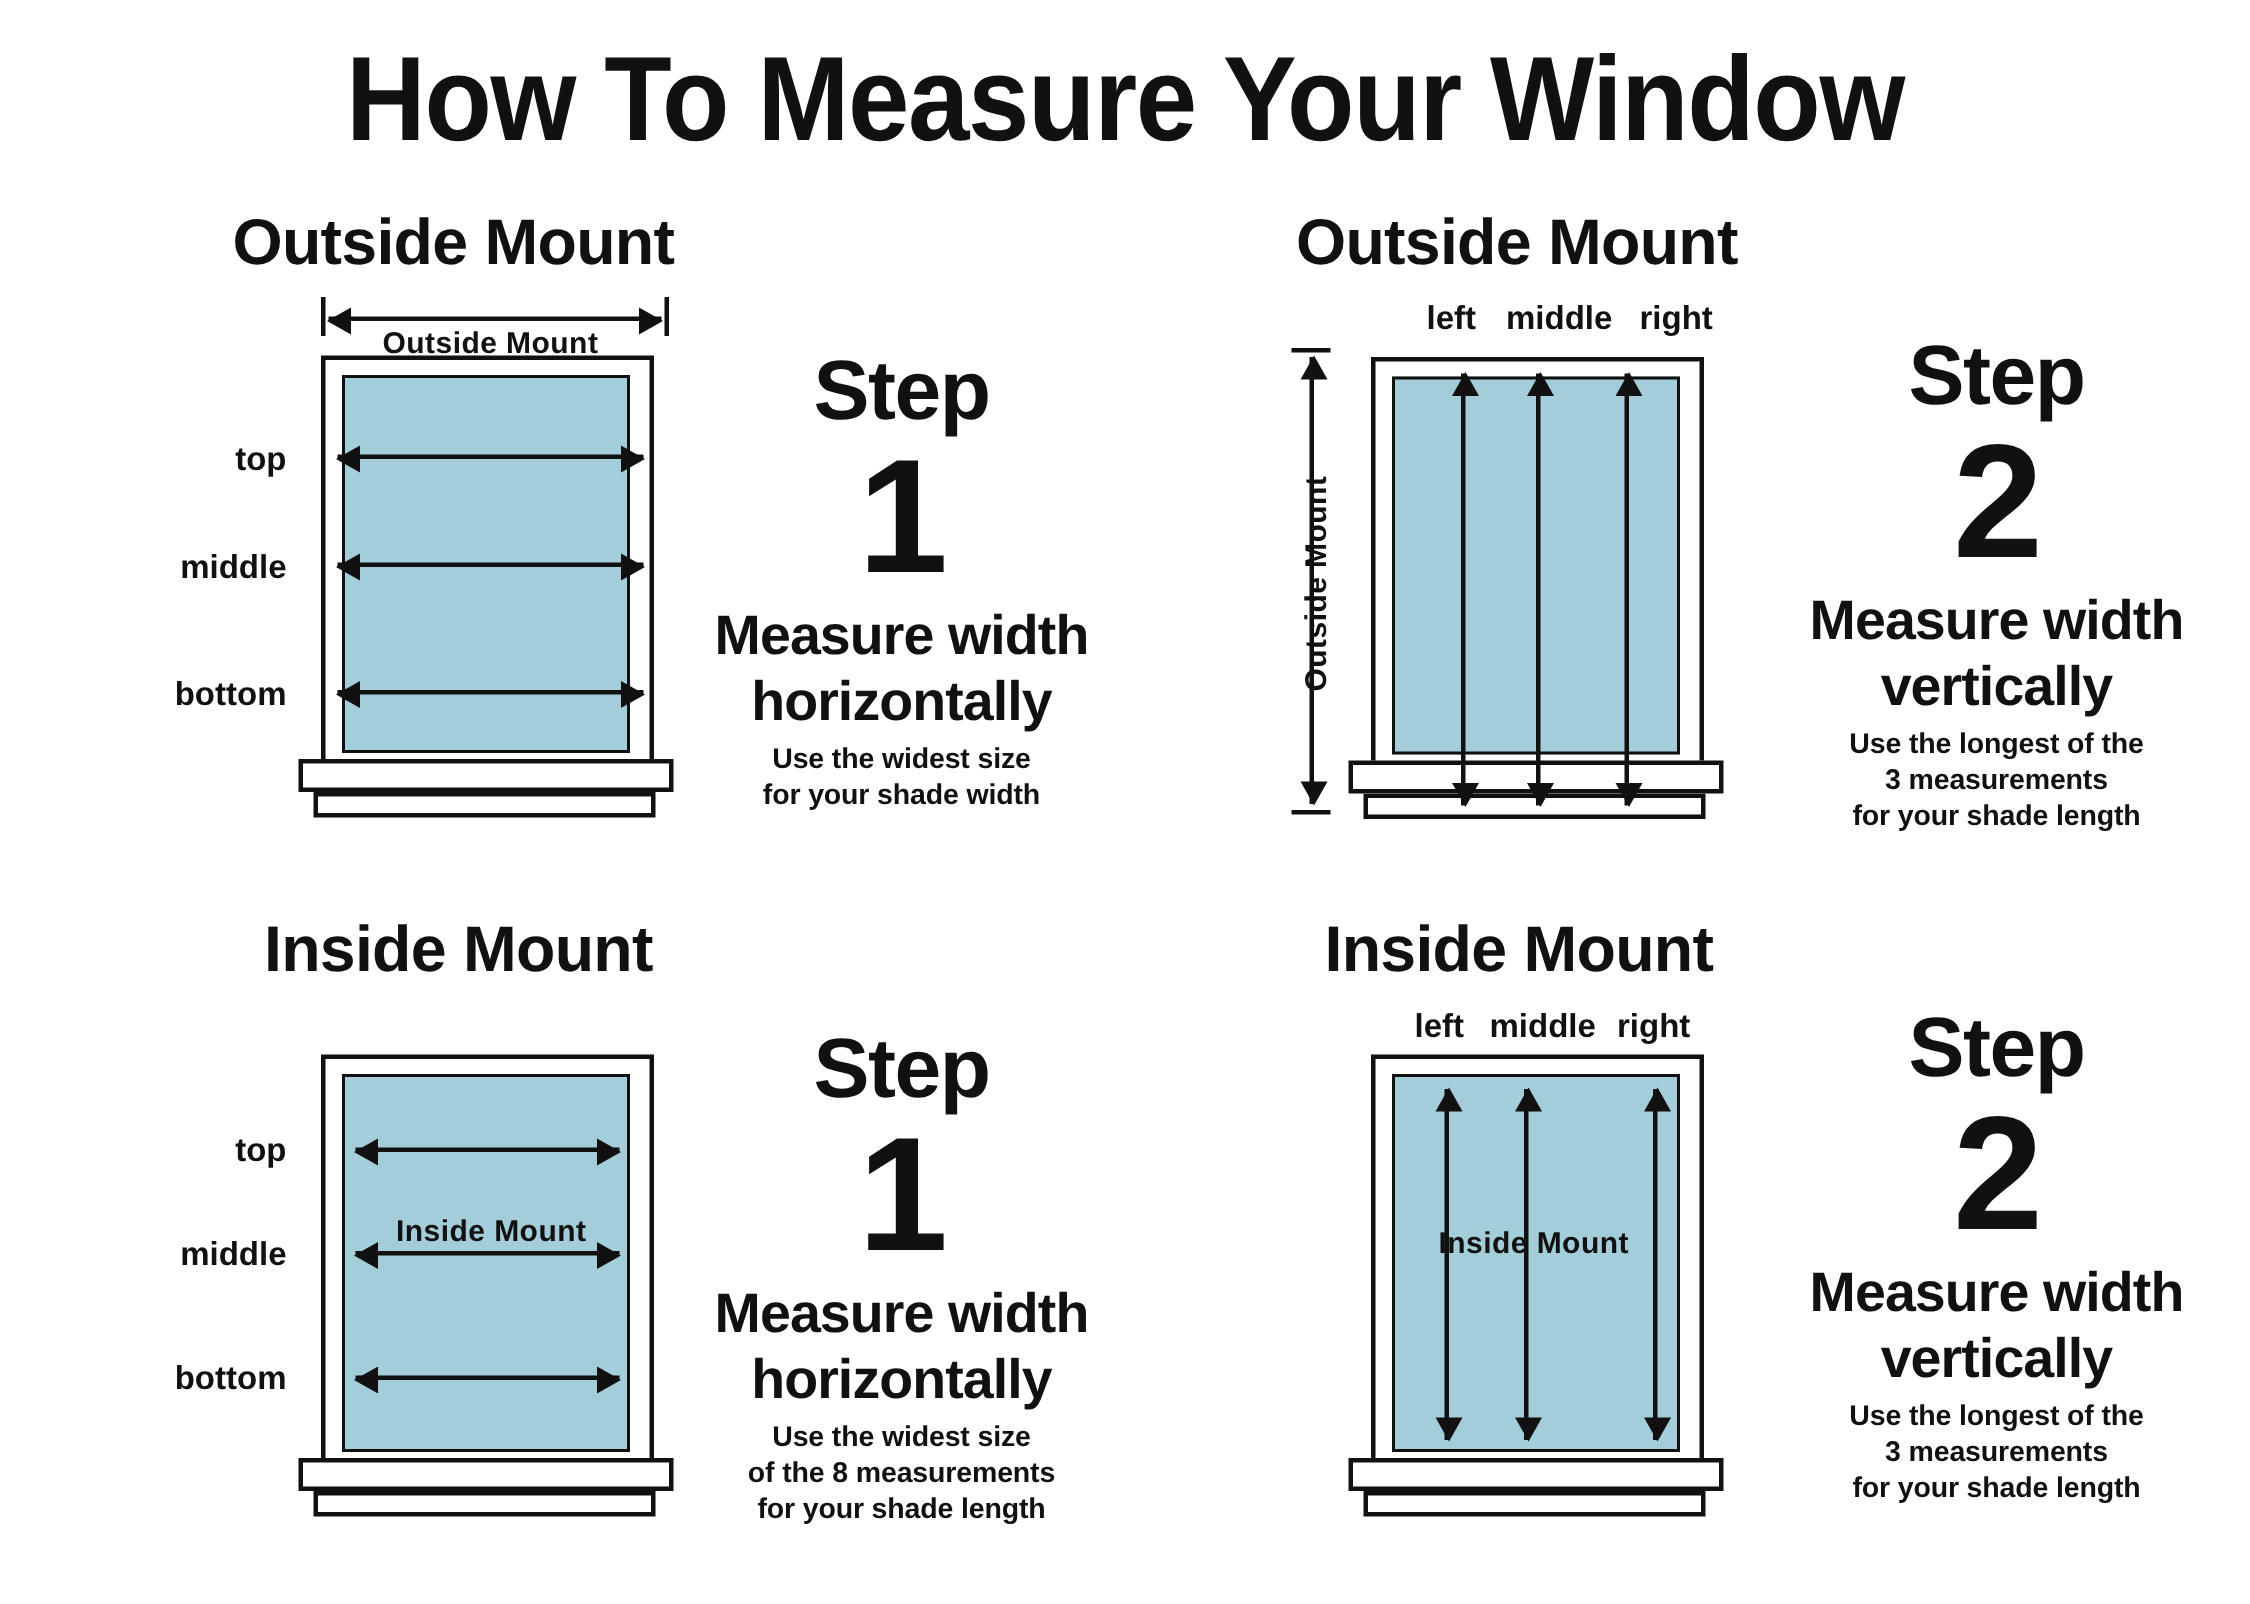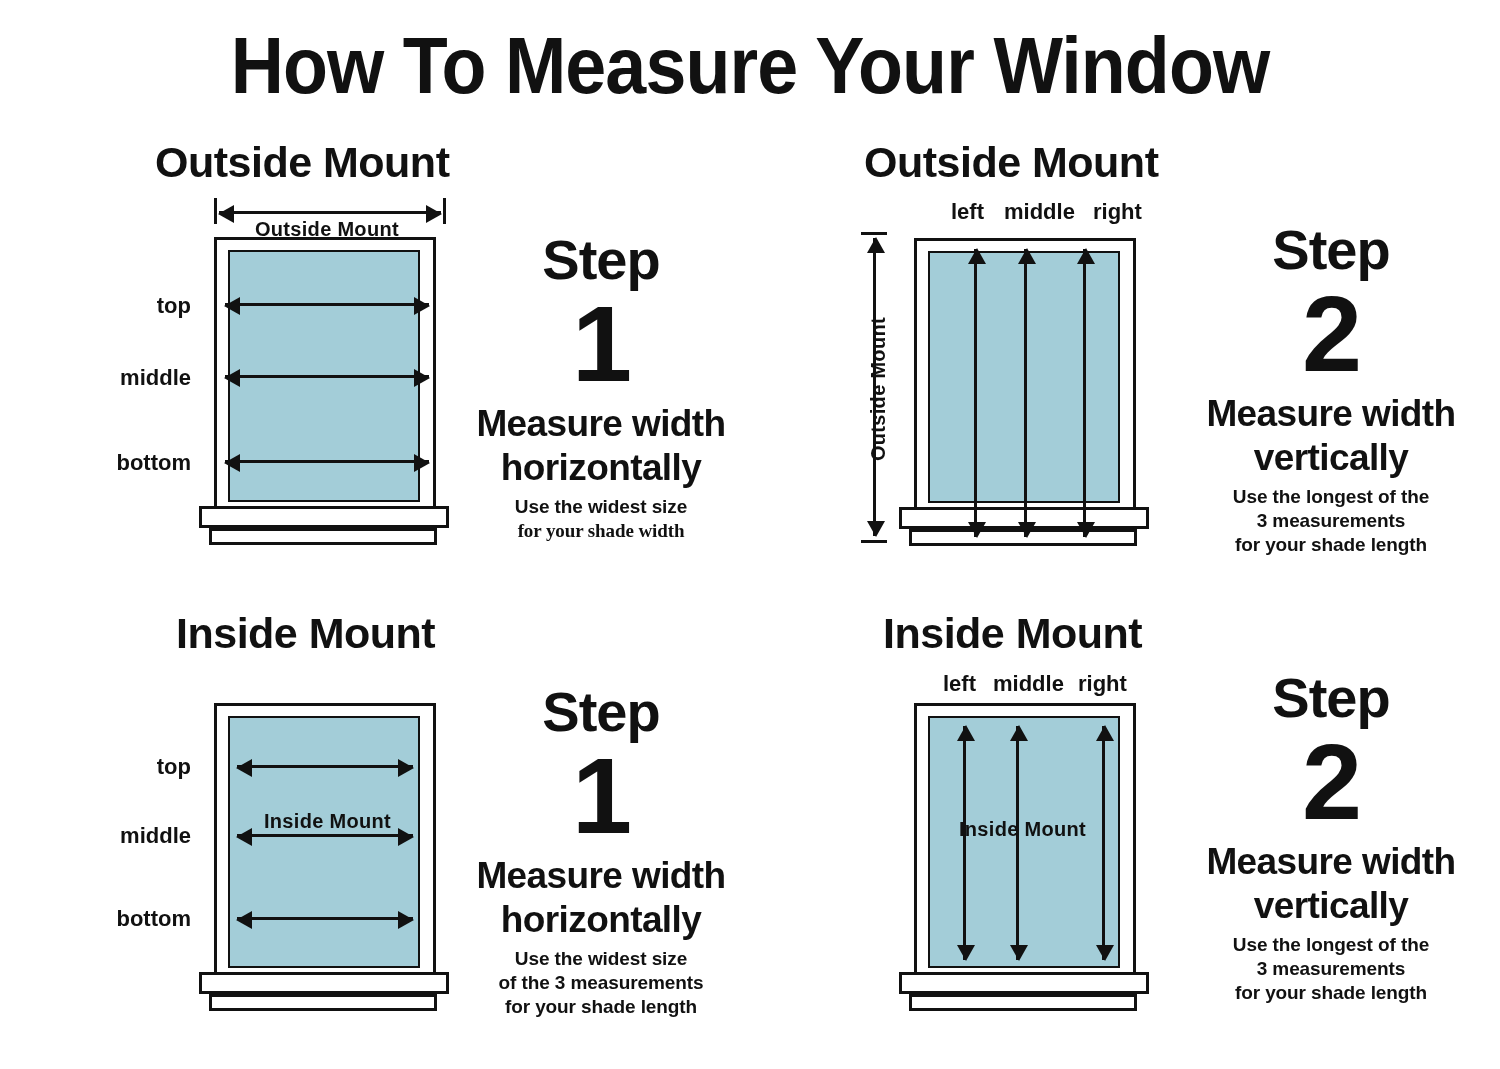--- a/index.html
+++ b/index.html
@@ -98,21 +98,21 @@
   <div class="harrow" style="left:204px;top:303px;width:204px;"></div>
   <div class="harrow" style="left:204px;top:375px;width:204px;"></div>
   <div class="harrow" style="left:204px;top:460px;width:204px;"></div>
 
   <div class="step-block" style="left:430px;top:232px;width:300px;">
     <div class="step-word">Step</div>
     <div class="step-num">1</div>
     <div class="step-main">Measure width</div>
     <div class="step-main">horizontally</div>
     <div class="step-sub">Use the widest size</div>
-    <div class="step-sub" style="margin-top:0;font-family:Liberation Serif, serif;">for your shade width</div>
+    <div class="step-sub" style="margin-top:0;">for your shade width</div>
   </div>
 </div>
 
 <div class="quadrant" style="left:750px;top:0;width:750px;height:560px;">
 
   <div class="q-title" style="left:93px;top:141px;">Outside Mount</div>
 
   <div class="col-label" style="left:180px;top:199px;">left</div>
   <div class="col-label" style="left:233px;top:199px;">middle</div>
   <div class="col-label" style="left:322px;top:199px;">right</div>
@@ -163,21 +163,21 @@
   <div class="harrow" style="left:216px;top:274px;width:176px;"></div>
   <div class="harrow" style="left:216px;top:357px;width:176px;"></div>
   <div class="dim-label" style="left:243px;top:250px;">Inside Mount</div>
 
   <div class="step-block" style="left:430px;top:684px;width:300px;margin-top:-560px;">
     <div class="step-word">Step</div>
     <div class="step-num">1</div>
     <div class="step-main">Measure width</div>
     <div class="step-main">horizontally</div>
     <div class="step-sub">Use the widest size</div>
-    <div class="step-sub" style="margin-top:0;">of the 3 measurements</div>
+    <div class="step-sub" style="margin-top:0;">of the 8 measurements</div>
     <div class="step-sub" style="margin-top:0;">for your shade length</div>
   </div>
 </div>
 
 <div class="quadrant" style="left:750px;top:560px;width:750px;height:509px;">
 
   <div class="q-title" style="left:112px;top:52px;">Inside Mount</div>
 
   <div class="col-label" style="left:172px;top:111px;">left</div>
   <div class="col-label" style="left:222px;top:111px;">middle</div>

